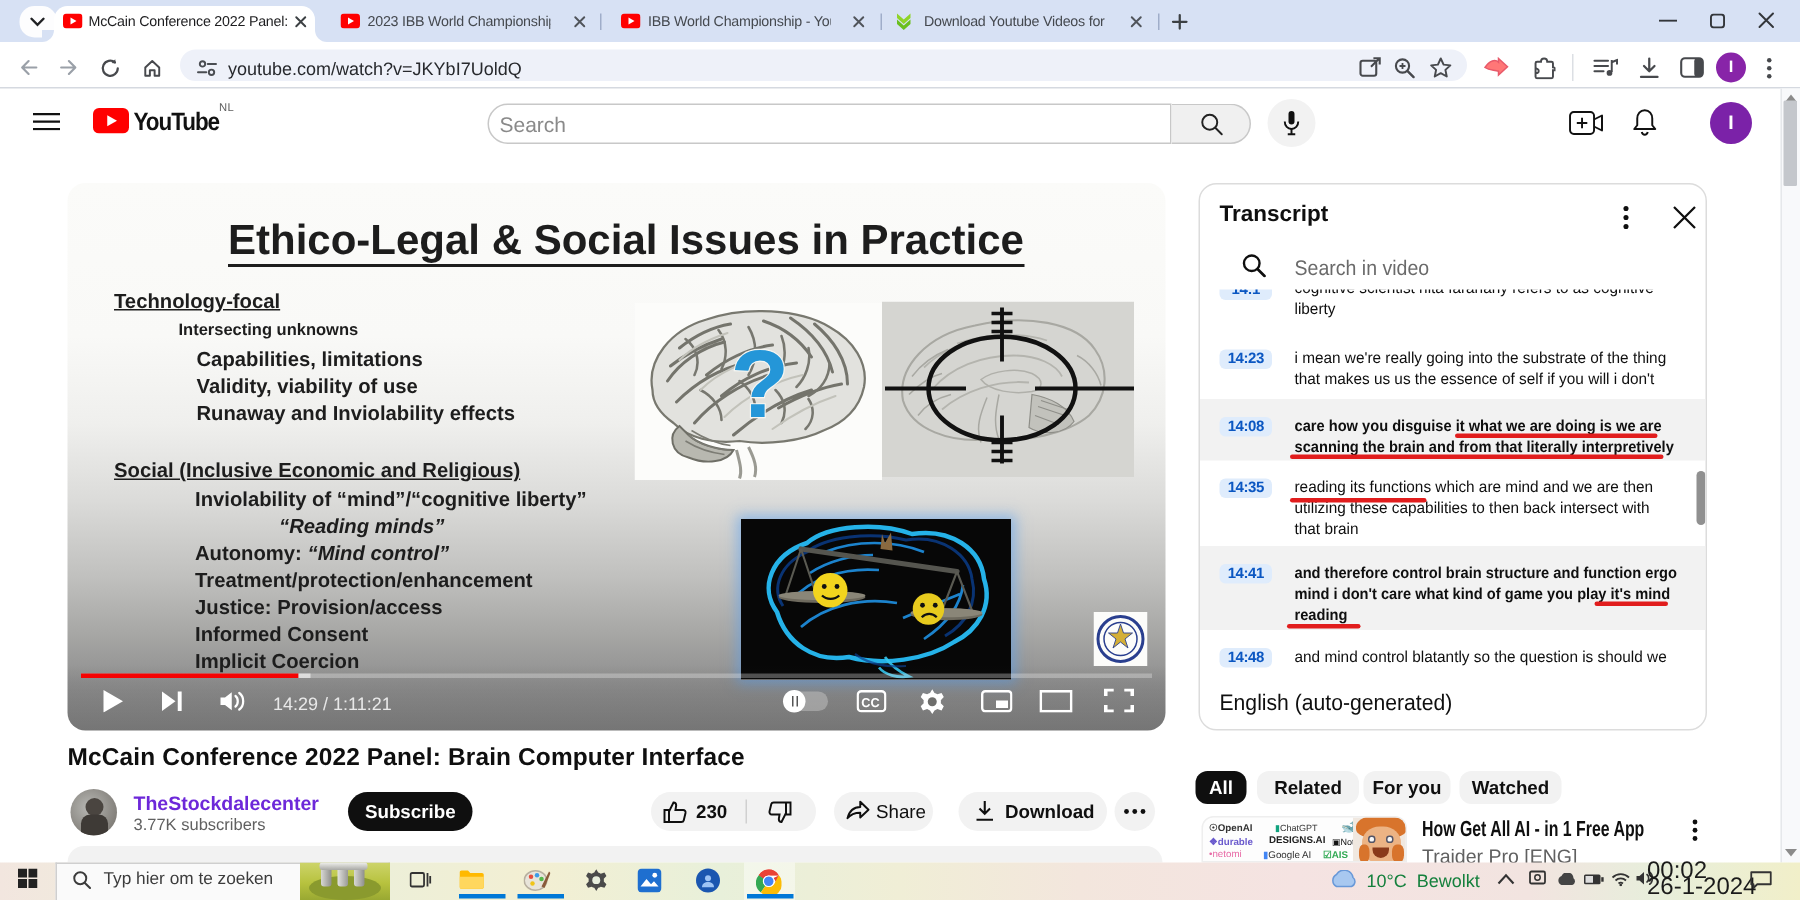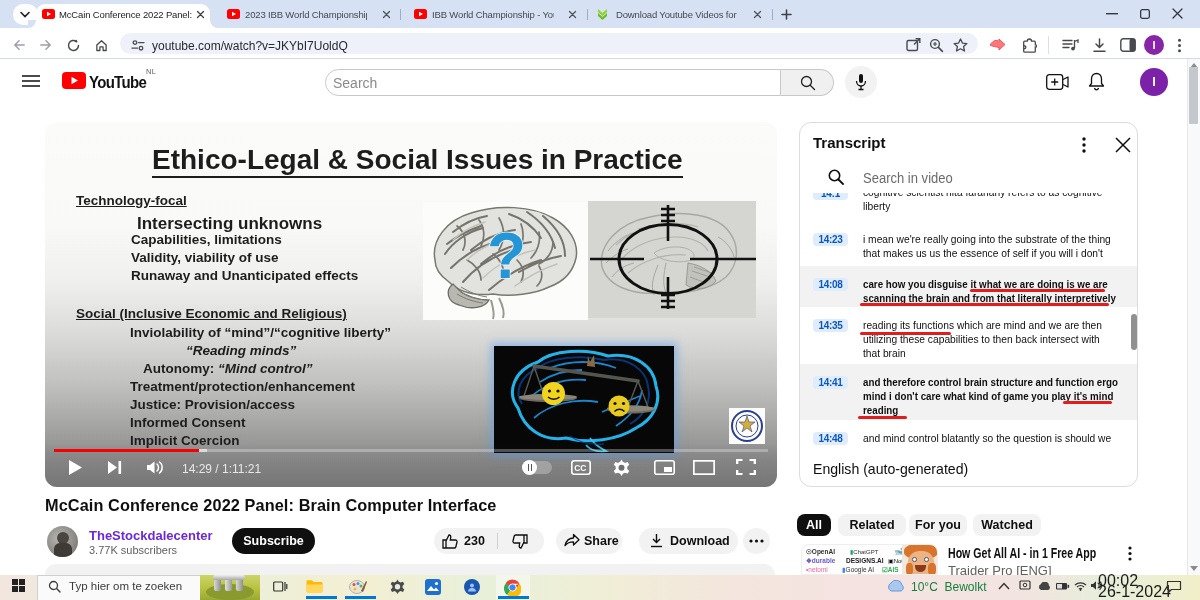--- a/index.html
+++ b/index.html
@@ -212,28 +212,28 @@
 <svg class="abs" style="left:1088px;top:72px" width="17" height="19" viewBox="0 0 17 19">
     <path d="M8.5 1.5 C5.5 1.5 3.5 3.8 3.5 7 L3.5 11.5 L1.5 14 L15.5 14 L13.5 11.5 L13.5 7 C13.5 3.8 11.5 1.5 8.5 1.5 Z" fill="none" stroke="#111" stroke-width="1.3" stroke-linejoin="round"></path>
     <path d="M6.5 16 C6.8 17.2 7.5 17.8 8.5 17.8 C9.5 17.8 10.2 17.2 10.5 16" fill="none" stroke="#111" stroke-width="1.3"></path>
   </svg>
 <div class="abs" style="left:1140px;top:68px;width:28px;height:28px;border-radius:50%;background:#7b22a8;color:#fff;font-size:13px;font-weight:bold;text-align:center;line-height:28px;">I</div>
 
 <div class="abs" id="player">
 
   <div class="sl" style="left:107px;top:22px;font-size:28px;border-bottom:2.5px solid #1d1d1d;padding-bottom:0px;text-align:right;">Ethico-Legal &amp; Social Issues in Practice</div>
   <div class="sl" style="left:31px;top:71px;font-size:13.5px;text-decoration:underline;">Technology-focal</div>
-  <div class="sl" style="left:92px;top:92px;font-size:17px;">Intersecting unknowns</div>
+  <div class="sl" style="left:74px;top:92px;font-size:11px;">Intersecting unknowns</div>
   <div class="sl" style="left:86px;top:110px;font-size:13.5px;">Capabilities, limitations</div>
   <div class="sl" style="left:86px;top:128px;font-size:13.5px;">Validity, viability of use</div>
-  <div class="sl" style="left:86px;top:146px;font-size:13.5px;">Runaway and Unanticipated effects</div>
+  <div class="sl" style="left:86px;top:146px;font-size:13.5px;">Runaway and Inviolability effects</div>
   <div class="sl" style="left:31px;top:184px;font-size:13.5px;text-decoration:underline;">Social (Inclusive Economic and Religious)</div>
   <div class="sl" style="left:85px;top:203px;font-size:13.5px;">Inviolability of “mind”/“cognitive liberty”</div>
   <div class="sl" style="left:141px;top:221px;font-size:13.5px;font-style:italic;">“Reading minds”</div>
-  <div class="sl" style="left:98px;top:239px;font-size:13.5px;">Autonomy: <i>“Mind control”</i></div>
+  <div class="sl" style="left:85px;top:239px;font-size:13.5px;">Autonomy: <i>“Mind control”</i></div>
   <div class="sl" style="left:85px;top:257px;font-size:13.5px;">Treatment/protection/enhancement</div>
   <div class="sl" style="left:85px;top:275px;font-size:13.5px;">Justice: Provision/access</div>
   <div class="sl" style="left:85px;top:293px;font-size:13.5px;">Informed Consent</div>
   <div class="sl" style="left:85px;top:311px;font-size:13.5px;">Implicit Coercion</div>
 
   <svg class="abs" style="left:378px;top:80px" width="165" height="118" viewBox="0 0 165 118">
     <rect width="165" height="118" fill="#fcfcfa"></rect>
     <path d="M12 58 C8 38 24 18 48 11 C74 2 110 4 130 16 C146 25 156 40 153 56 C150 70 140 80 126 85 C112 92 88 95 70 92 C52 94 36 90 26 80 C16 73 12 66 12 58 Z" fill="#e2e2de" stroke="#78786f" stroke-width="1.5"></path>
     <path d="M22 52 C30 40 44 30 60 26 M28 66 C40 54 56 44 74 40 M40 80 C52 66 70 54 90 48 M66 88 C80 76 98 64 118 58 M86 12 C98 16 110 24 118 36 M104 10 C116 18 128 30 132 46 M120 14 C132 24 142 38 142 54 M30 30 C40 22 52 16 64 14 M48 48 C60 38 76 30 92 28 M58 62 C72 50 90 42 108 40 M96 70 C110 62 126 56 138 54 M24 42 C34 34 46 28 58 24" stroke="#74746c" stroke-width="2" fill="none" stroke-linecap="round"></path>
       <path d="M34 24 C42 30 44 40 40 48 M56 18 C62 26 62 36 58 44 M76 16 C82 26 82 38 76 48 M98 22 C102 32 100 44 94 52 M116 30 C118 40 114 50 108 56 M130 40 C130 50 124 58 116 62 M44 58 C52 62 58 70 58 78 M70 52 C78 58 82 66 80 76 M94 58 C100 64 102 72 98 80 M116 64 C120 70 120 78 114 84" stroke="#77776f" stroke-width="1.7" fill="none" stroke-linecap="round"></path>
@@ -399,21 +399,21 @@
 <div class="abs" style="left:464px;top:534px;font-size:12.5px;font-weight:bold;color:#0f0f0f;">230</div>
 <div class="abs" style="left:497px;top:533px;width:1px;height:16px;background:#d0d0d0;"></div>
 <svg class="abs" style="left:512px;top:534px" width="16" height="15" viewBox="0 0 16 15">
     <path d="M15 9 L12 9 L12 1 L15 1 Z M12 2 L12 8 L9 14 C8 14 7.2 13.2 7.2 12 L7.7 9 L2.5 9 C1.5 9 0.8 8 1 7 L2.2 2 C2.4 1.2 3 1 3.8 1 L12 1" fill="none" stroke="#0f0f0f" stroke-width="1.3"></path>
   </svg>
 
 <div class="abs pill" style="left:556px;top:528px;width:66px;"></div>
 <svg class="abs" style="left:564px;top:533px" width="16" height="15" viewBox="0 0 16 15">
     <path d="M9.5 5 C4.5 5 2 8.5 1 12.5 C3 10 5.5 8.8 9.5 8.8 L9.5 12 L15 6.8 L9.5 1.5 Z" fill="none" stroke="#0f0f0f" stroke-width="1.3" stroke-linejoin="round"></path>
   </svg>
-<div class="abs" style="left:584px;top:534px;font-size:12.5px;font-weight:bold;color:#0f0f0f;">Share</div>
+<div class="abs" style="left:584px;top:534px;font-size:12.5px;font-weight:normal;color:#0f0f0f;">Share</div>
 
 <div class="abs pill" style="left:639px;top:528px;width:99px;"></div>
 <svg class="abs" style="left:649px;top:533px" width="15" height="15" viewBox="0 0 15 15">
     <path d="M7.5 1 L7.5 9 M4 6 L7.5 9.5 L11 6" stroke="#0f0f0f" stroke-width="1.4" fill="none"></path>
     <path d="M2 13.5 L13 13.5" stroke="#0f0f0f" stroke-width="1.4"></path>
   </svg>
 <div class="abs" style="left:670px;top:534px;font-size:12.5px;font-weight:bold;color:#0f0f0f;">Download</div>
 
 <div class="abs" style="left:743px;top:528px;width:27px;height:26px;background:#f2f2f2;border-radius:50%;"></div>
 <svg class="abs" style="left:749px;top:539px" width="15" height="4" viewBox="0 0 15 4">

